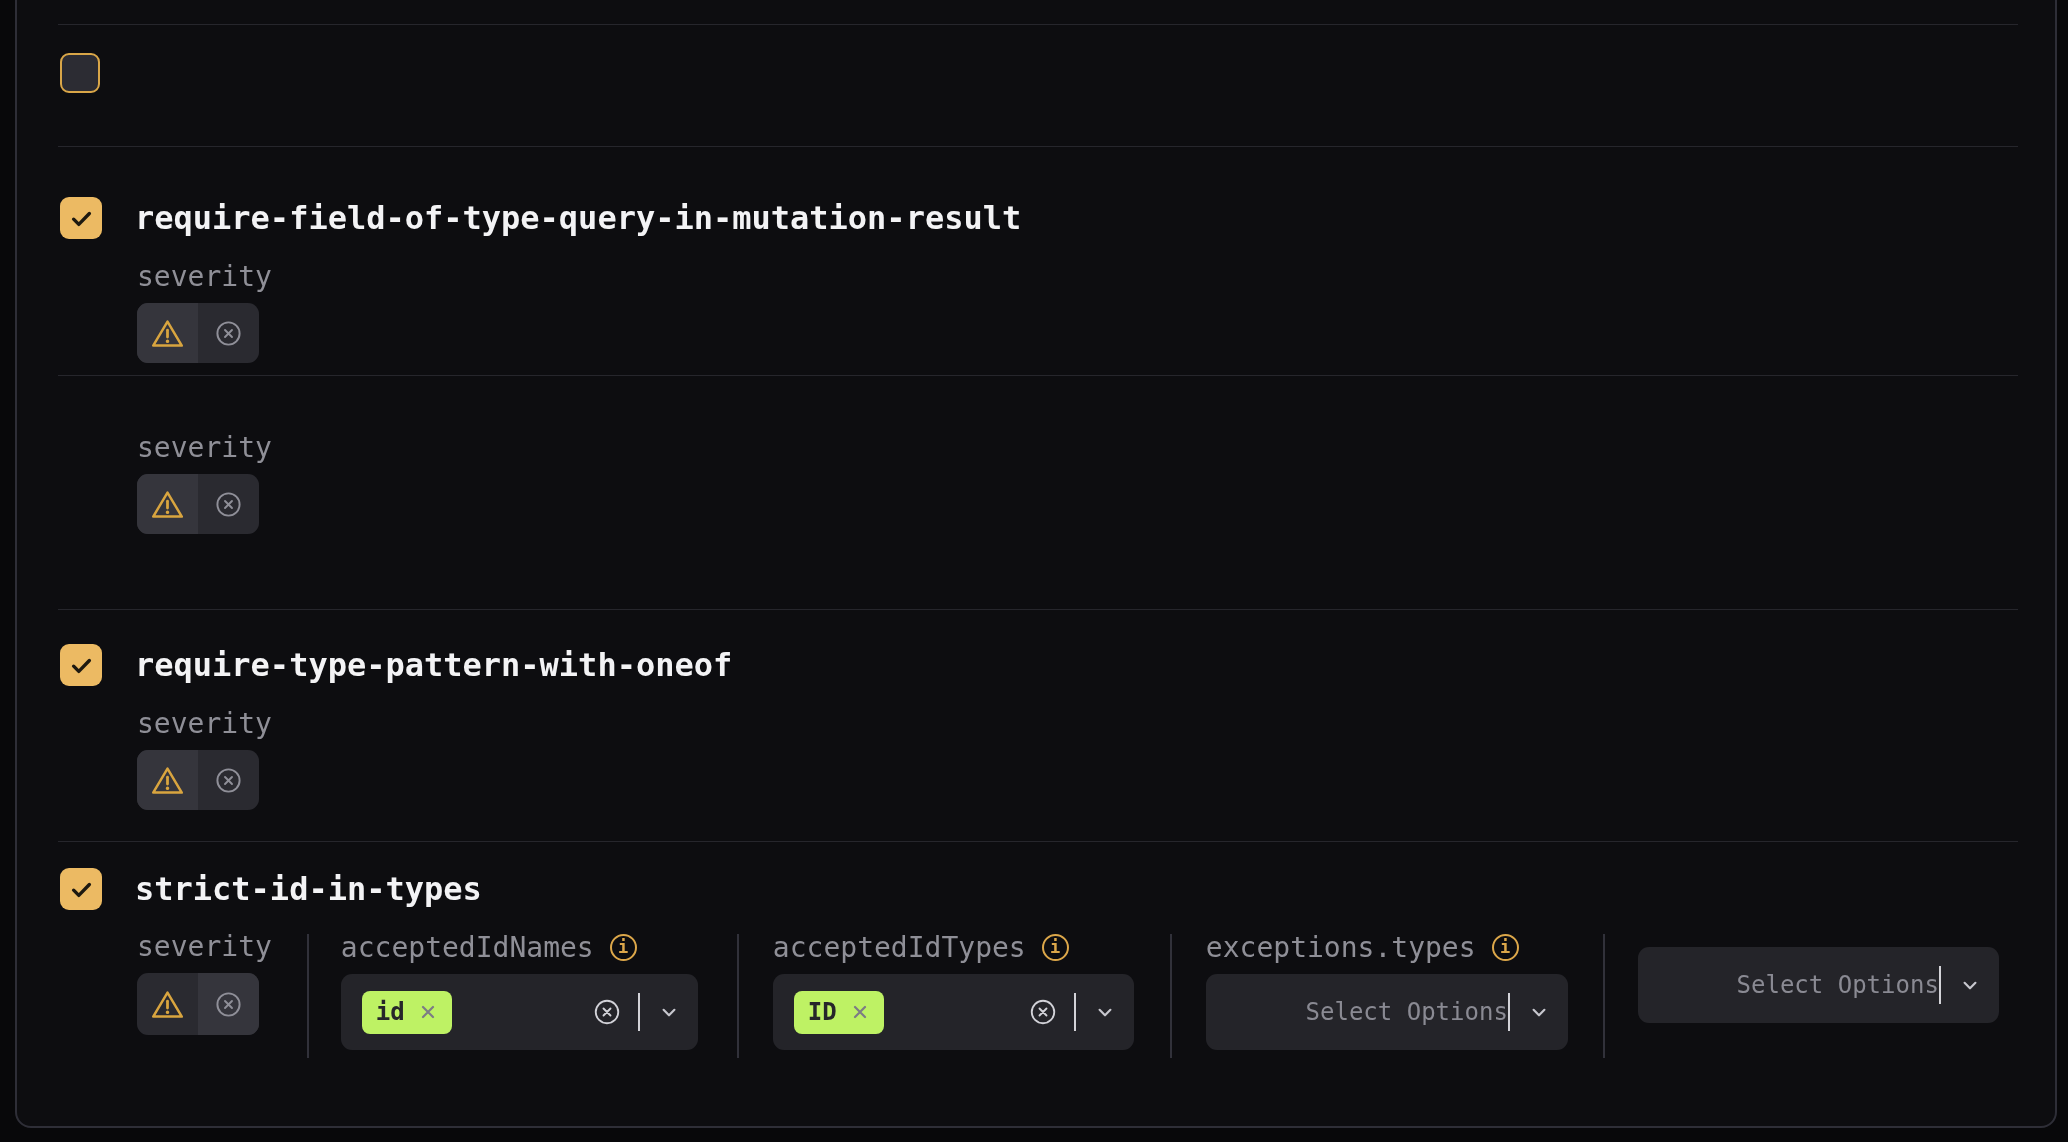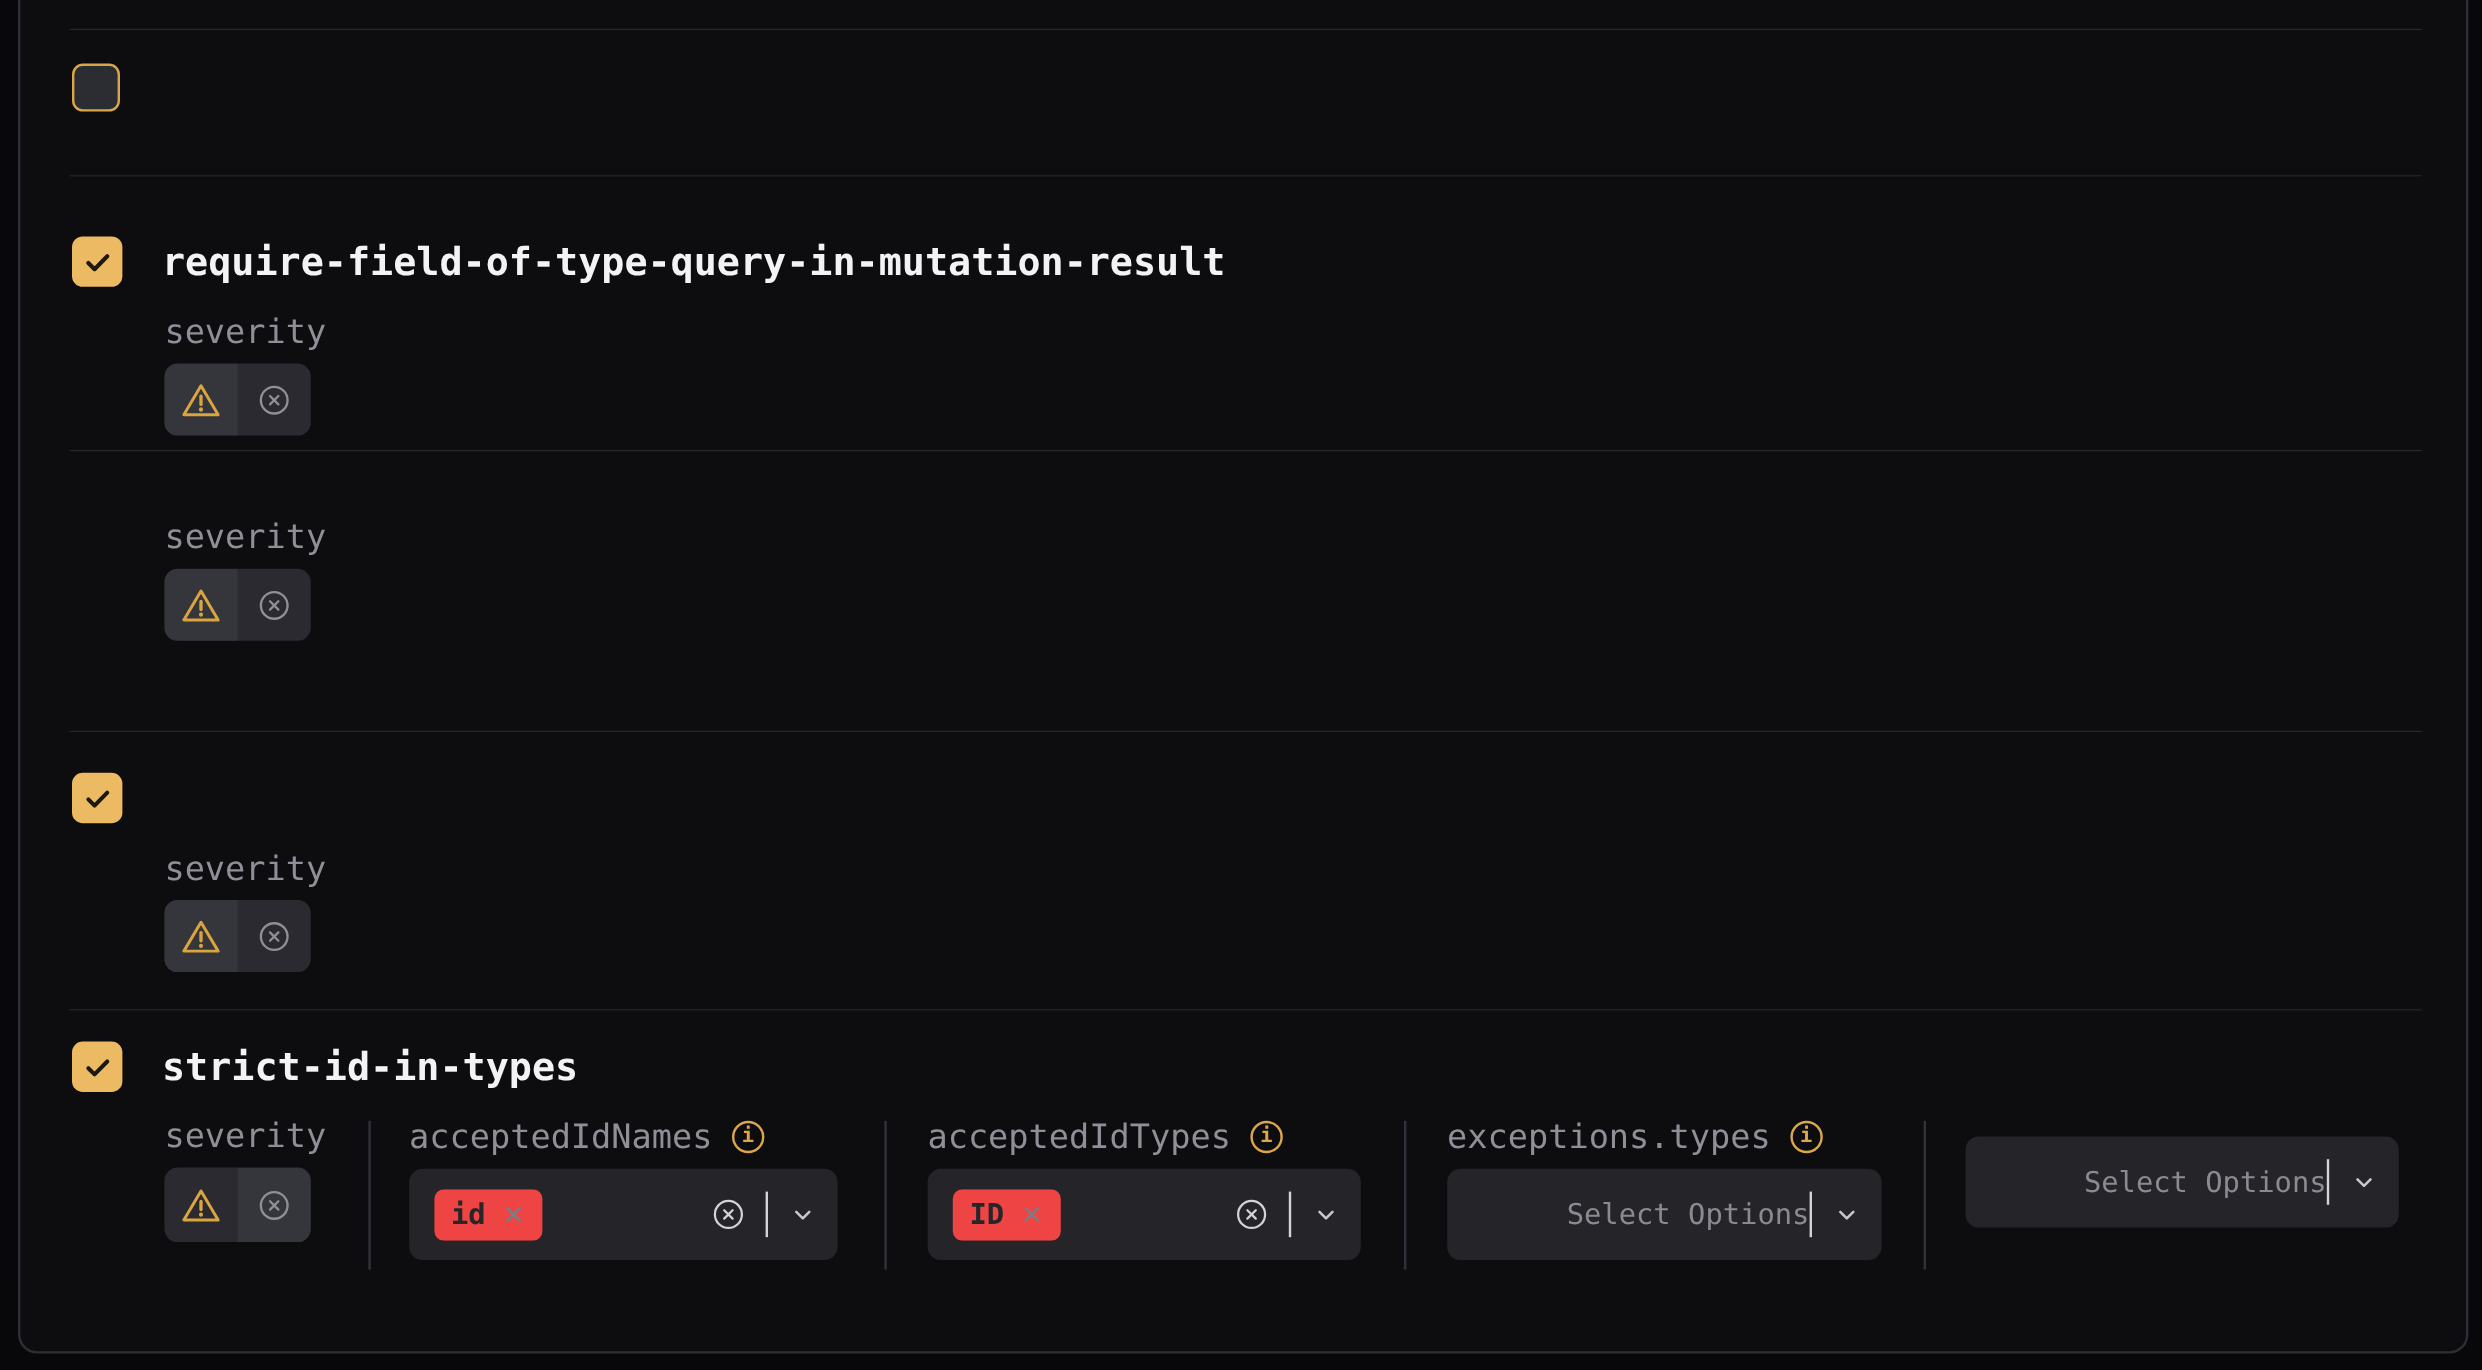--- a/index.html
+++ b/index.html
@@ -96,21 +96,21 @@
   }
   .w-names   { width: 357px; }
   .w-types   { width: 361px; }
   .w-extypes { width: 362px; }
   .w-exsuf   { width: 361px; }
 
   .mselect .lead { flex: 1 1 auto; display: flex; align-items: center; padding-left: 21px; overflow: hidden; }
   .mselect .lead.placeholder-lead { padding-left: 32px; justify-content: flex-end; }
   .tag {
     height: 43px;
-    background: #ef4444;
+    background: #bef264;
     border-radius: 8px;
     display: inline-flex; align-items: center;
     padding: 0 14px;
     gap: 13px;
   }
   .tag-text { font-size: 24px; font-weight: bold; color: #26262a; line-height: 1; }
   .placeholder { font-size: 24px; color: #8a8a93; white-space: nowrap; }
 
   .clear-btn { display: flex; align-items: center; color: #d2d2d8; margin-right: 16px; flex: 0 0 auto; cursor: pointer; }
   .vsep { width: 2px; height: 38px; background: #d3d3d8; margin-right: 16px; flex: 0 0 auto; }
@@ -207,20 +207,21 @@
 
     <div class="rule-row row-4">
       <div class="rule-head">
         <div class="checkbox checked">
           <span>
             <svg viewBox="0 0 24 24" width="27" height="27">
                 <path d="M5 12.6l4.6 4.6L19 7.6" fill="none" stroke="#1d1910" stroke-width="3" stroke-linecap="round" stroke-linejoin="round"></path>
               </svg>
           </span>
         </div>
+        <div class="rule-title">require-type-pattern-with-oneof</div>
       </div>
       <div class="opts">
         <div class="opt-label">severity</div>
         <div class="seg">
           <button class="seg-item selected">
             <span class="warn-icon">
               <svg viewBox="0 0 24 24" width="35" height="35">
                   <path d="M12 3.8 L21.8 20.3 H2.2 Z" fill="none" stroke="currentColor" stroke-width="1.7" stroke-linejoin="round"></path>
                   <line x1="12" y1="9.7" x2="12" y2="14.4" stroke="currentColor" stroke-width="1.9" stroke-linecap="round"></line>
                   <line x1="12" y1="17.2" x2="12" y2="17.4" stroke="currentColor" stroke-width="2.3" stroke-linecap="round"></line>

